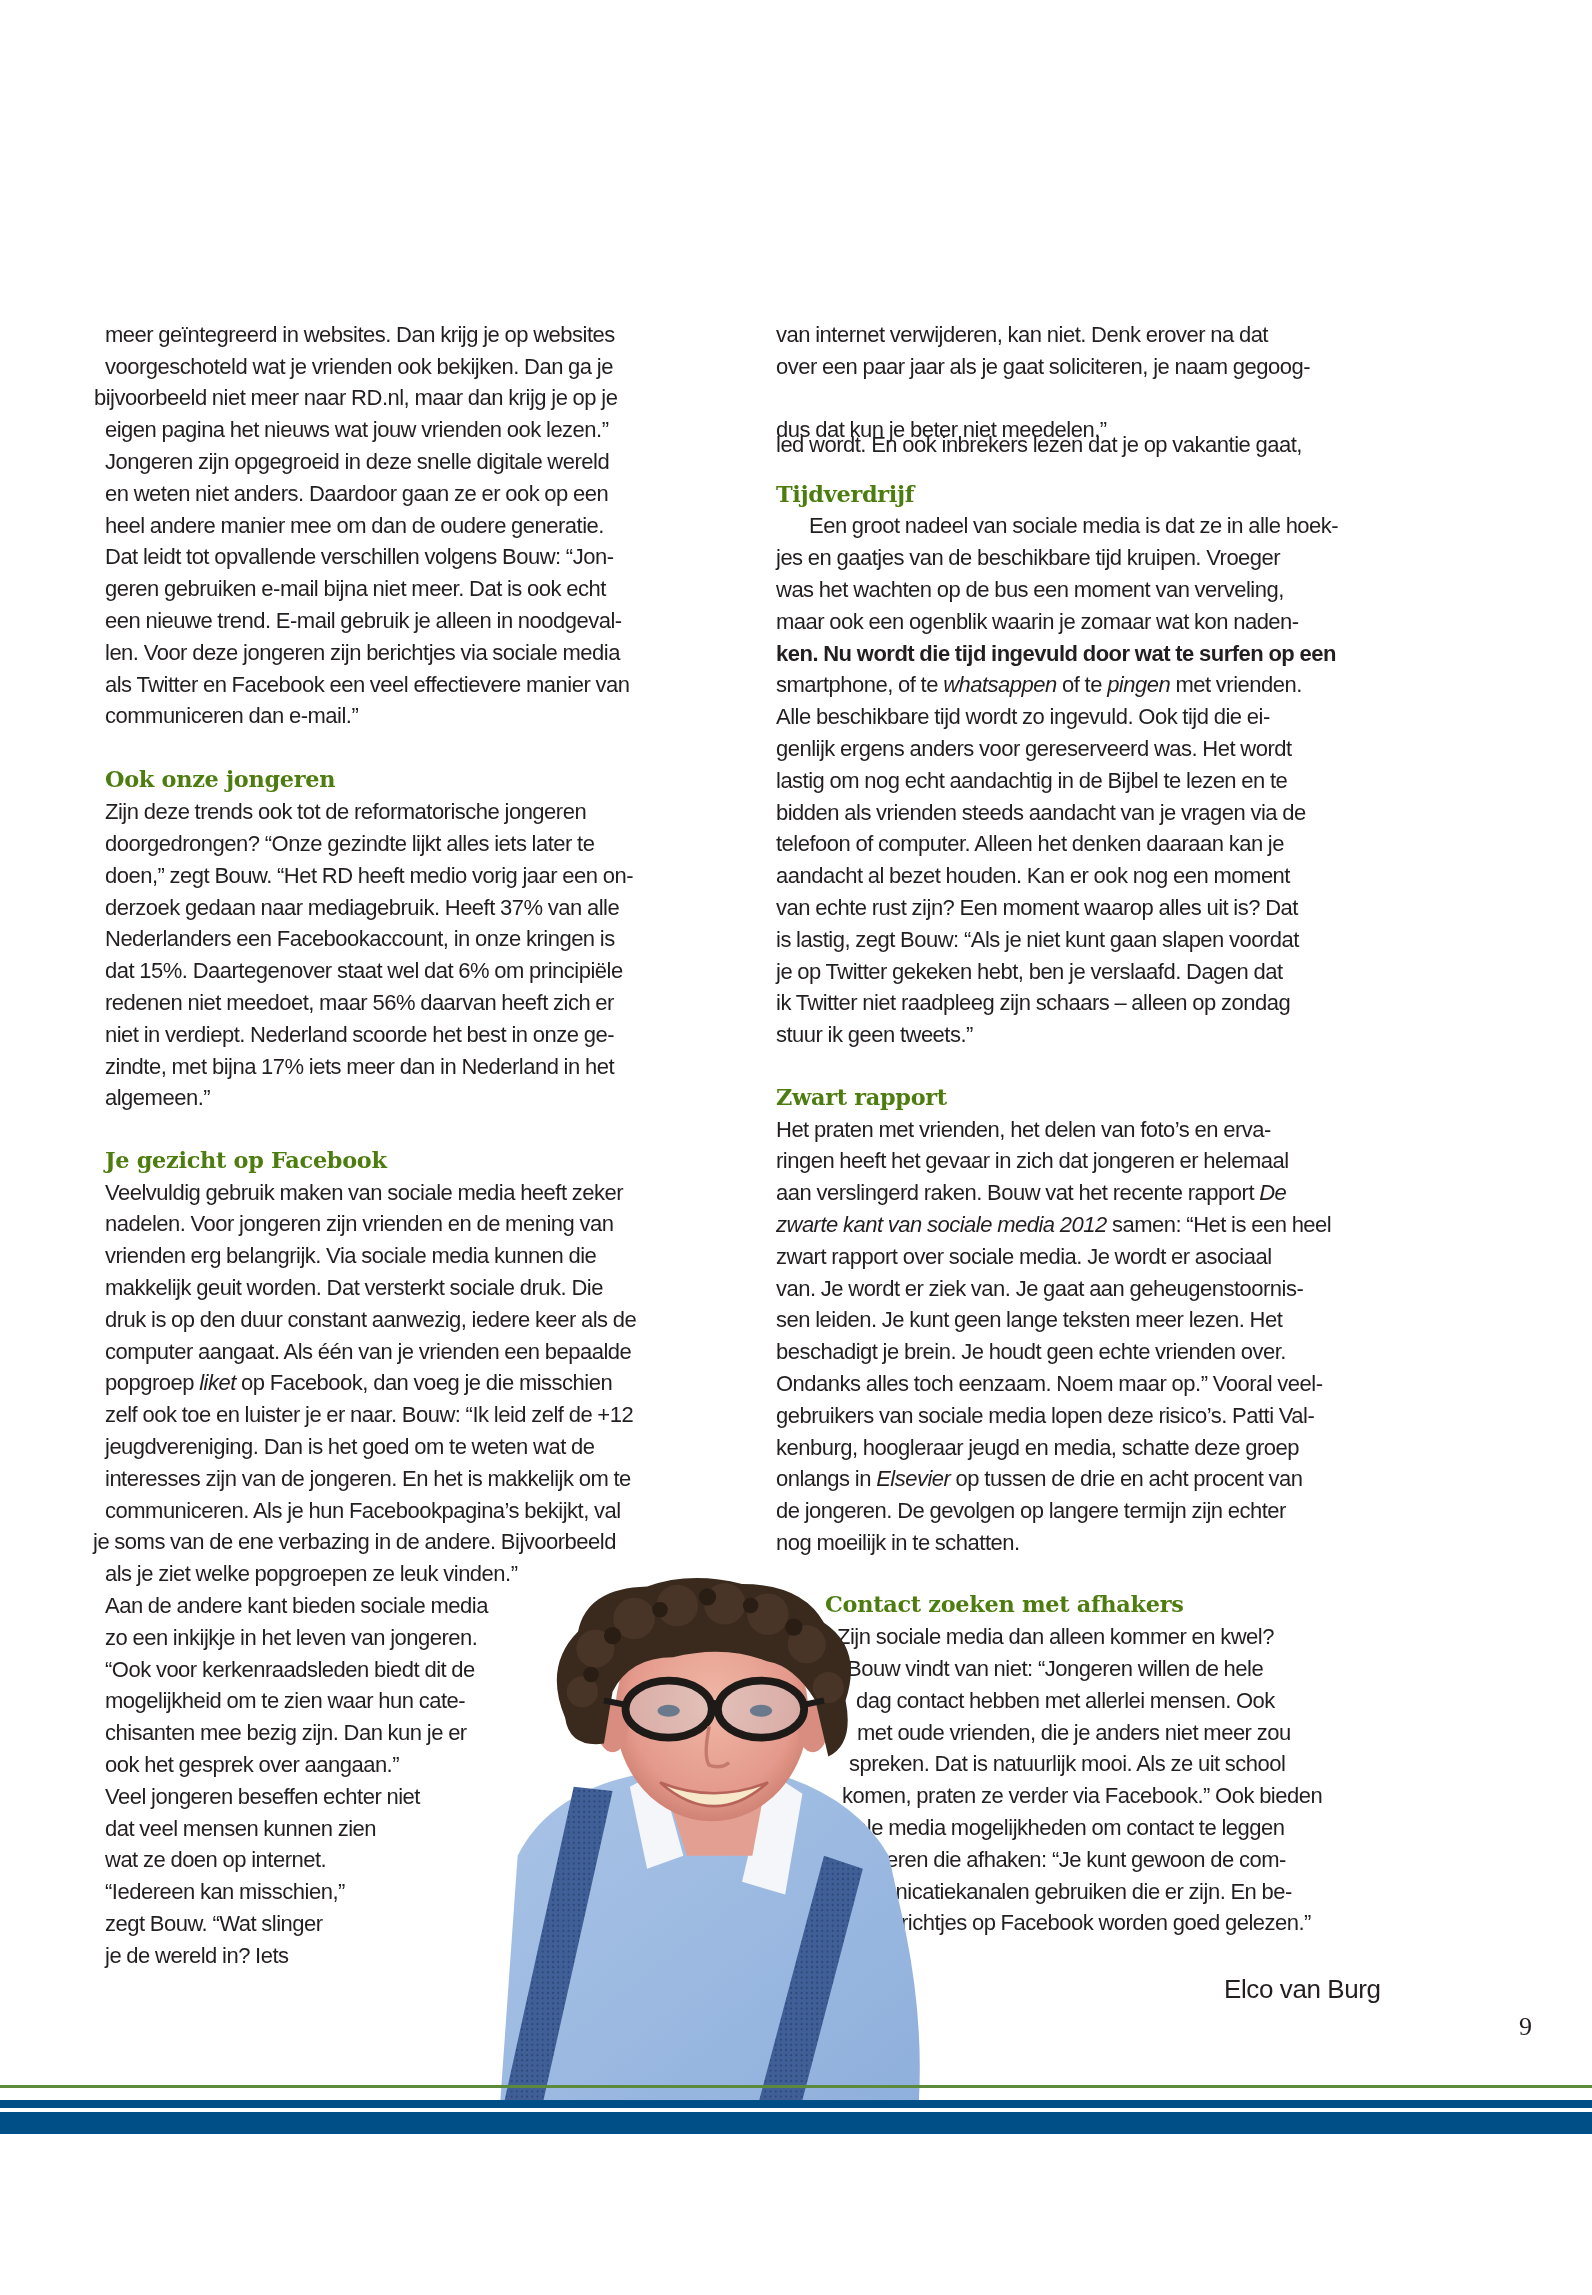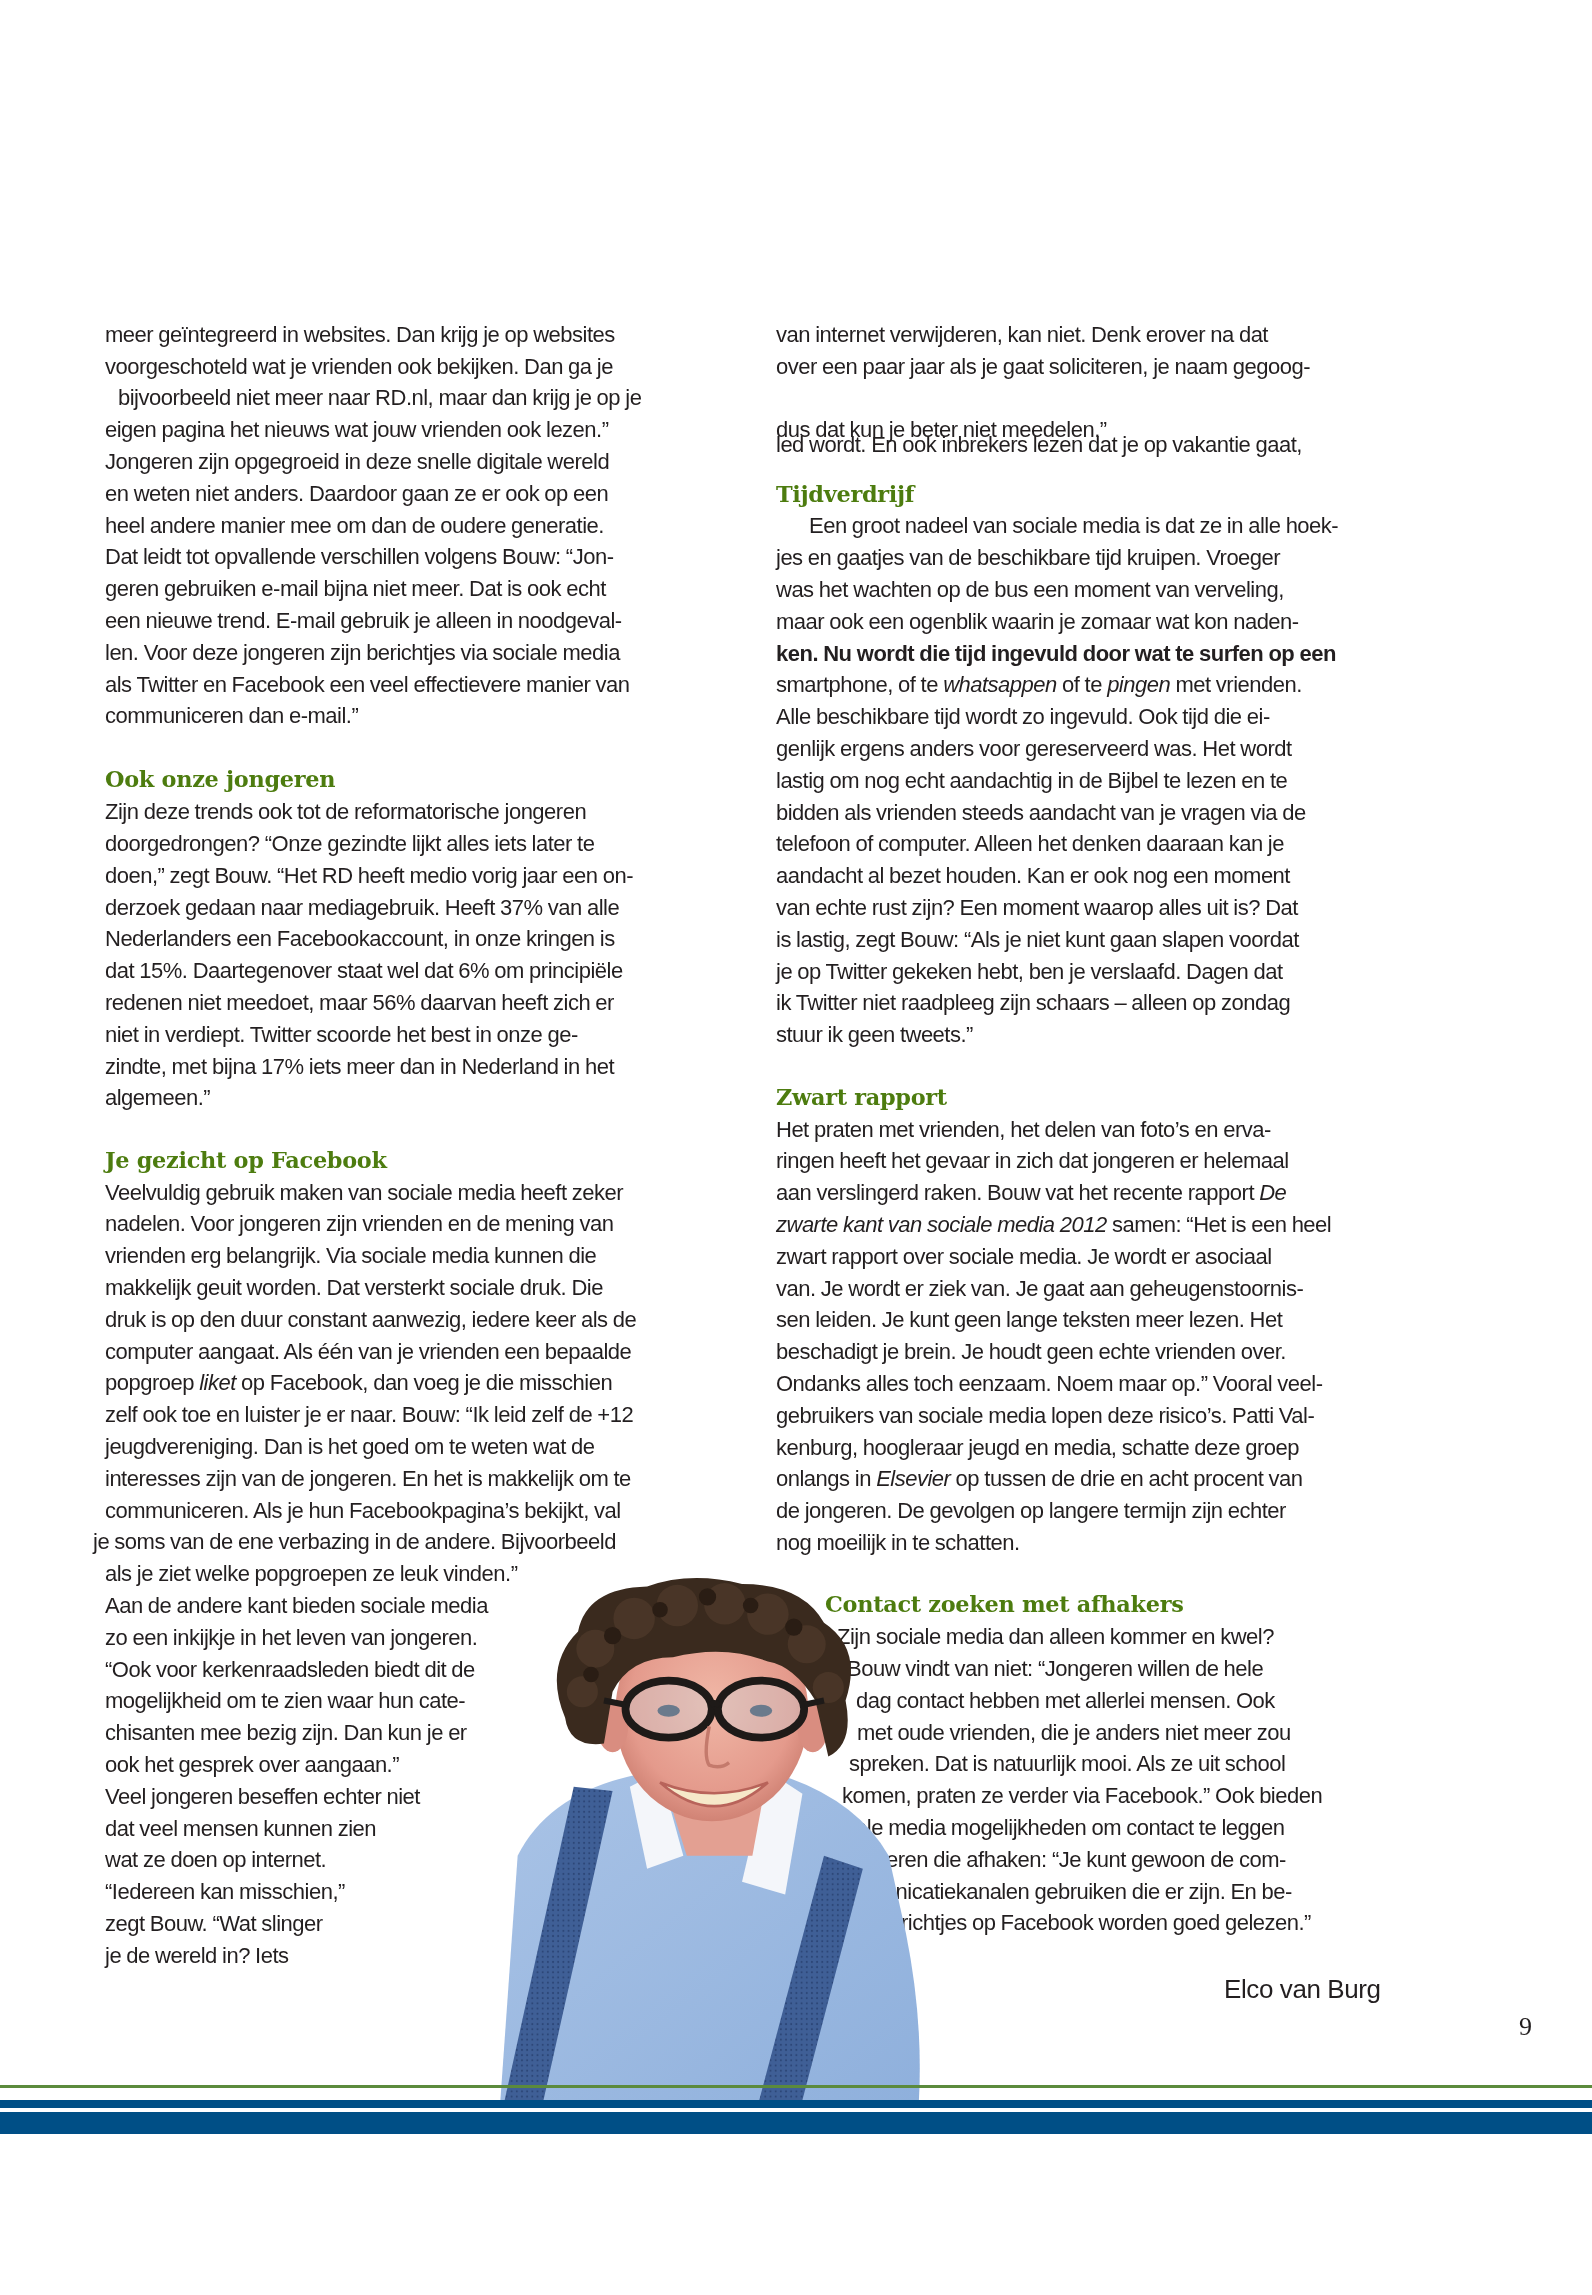--- a/index.html
+++ b/index.html
@@ -12,40 +12,40 @@
   #pagenum{position:absolute;left:1519px;top:2012px;font-family:"Liberation Serif",serif;font-size:26px;color:#231f20;}
   #byline{position:absolute;left:1224px;top:1974px;font-size:26px;letter-spacing:-0.4px;white-space:nowrap;}
 </style>
 </head>
 <body>
 
 <div id="article">
   <div id="left-col">
       <div class="line" style="left: 105px; top: 322px;"><span>meer geïntegreerd in websites. Dan krijg je op websites</span></div>
       <div class="line" style="left: 105px; top: 354px;"><span>voorgeschoteld wat je vrienden ook bekijken. Dan ga je</span></div>
-      <div class="line" style="left: 118px; top: 385px;"><span>bijvoorbeeld niet meer naar RD.nl, maar dan krijg je op je</span></div>
+      <div class="line" style="left: 94px; top: 385px;"><span>bijvoorbeeld niet meer naar RD.nl, maar dan krijg je op je</span></div>
       <div class="line" style="left: 105px; top: 417px;"><span>eigen pagina het nieuws wat jouw vrienden ook lezen.”</span></div>
       <div class="line" style="left: 105px; top: 449px;"><span>Jongeren zijn opgegroeid in deze snelle digitale wereld</span></div>
       <div class="line" style="left: 105px; top: 481px;"><span>en weten niet anders. Daardoor gaan ze er ook op een</span></div>
       <div class="line" style="left: 105px; top: 513px;"><span>heel andere manier mee om dan de oudere generatie.</span></div>
       <div class="line" style="left: 105px; top: 544px;"><span>Dat leidt tot opvallende verschillen volgens Bouw: “Jon-</span></div>
       <div class="line" style="left: 105px; top: 576px;"><span>geren gebruiken e-mail bijna niet meer. Dat is ook echt</span></div>
       <div class="line" style="left: 105px; top: 608px;"><span>een nieuwe trend. E-mail gebruik je alleen in noodgeval-</span></div>
       <div class="line" style="left: 105px; top: 640px;"><span>len. Voor deze jongeren zijn berichtjes via sociale media</span></div>
       <div class="line" style="left: 105px; top: 672px;"><span>als Twitter en Facebook een veel effectievere manier van</span></div>
       <div class="line" style="left: 105px; top: 703px;"><span>communiceren dan e-mail.”</span></div>
       <div class="h" style="left: 105px; top: 765px;">Ook onze jongeren</div>
       <div class="line" style="left: 105px; top: 799px;"><span>Zijn deze trends ook tot de reformatorische jongeren</span></div>
       <div class="line" style="left: 105px; top: 831px;"><span>doorgedrongen? “Onze gezindte lijkt alles iets later te</span></div>
       <div class="line" style="left: 105px; top: 863px;"><span>doen,” zegt Bouw. “Het RD heeft medio vorig jaar een on-</span></div>
       <div class="line" style="left: 105px; top: 895px;"><span>derzoek gedaan naar mediagebruik. Heeft 37% van alle</span></div>
       <div class="line" style="left: 105px; top: 926px;"><span>Nederlanders een Facebookaccount, in onze kringen is</span></div>
       <div class="line" style="left: 105px; top: 958px;"><span>dat 15%. Daartegenover staat wel dat 6% om principiële</span></div>
       <div class="line" style="left: 105px; top: 990px;"><span>redenen niet meedoet, maar 56% daarvan heeft zich er</span></div>
-      <div class="line" style="left: 105px; top: 1022px;"><span>niet in verdiept. Twitter scoorde het best in onze ge-</span></div>
+      <div class="line" style="left: 105px; top: 1022px;"><span>niet in verdiept. Nederland scoorde het best in onze ge-</span></div>
       <div class="line" style="left: 105px; top: 1054px;"><span>zindte, met bijna 17% iets meer dan in Nederland in het</span></div>
       <div class="line" style="left: 105px; top: 1085px;"><span>algemeen.”</span></div>
       <div class="h" style="left: 105px; top: 1146px;">Je gezicht op Facebook</div>
       <div class="line" style="left: 105px; top: 1180px;"><span>Veelvuldig gebruik maken van sociale media heeft zeker</span></div>
       <div class="line" style="left: 105px; top: 1211px;"><span>nadelen. Voor jongeren zijn vrienden en de mening van</span></div>
       <div class="line" style="left: 105px; top: 1243px;"><span>vrienden erg belangrijk. Via sociale media kunnen die</span></div>
       <div class="line" style="left: 105px; top: 1275px;"><span>makkelijk geuit worden. Dat versterkt sociale druk. Die</span></div>
       <div class="line" style="left: 105px; top: 1307px;"><span>druk is op den duur constant aanwezig, iedere keer als de</span></div>
       <div class="line" style="left: 105px; top: 1339px;"><span>computer aangaat. Als één van je vrienden een bepaalde</span></div>
       <div class="line" style="left: 105px; top: 1370px;"><span>popgroep </span><span class="it">liket</span><span> op Facebook, dan voeg je die misschien</span></div>

